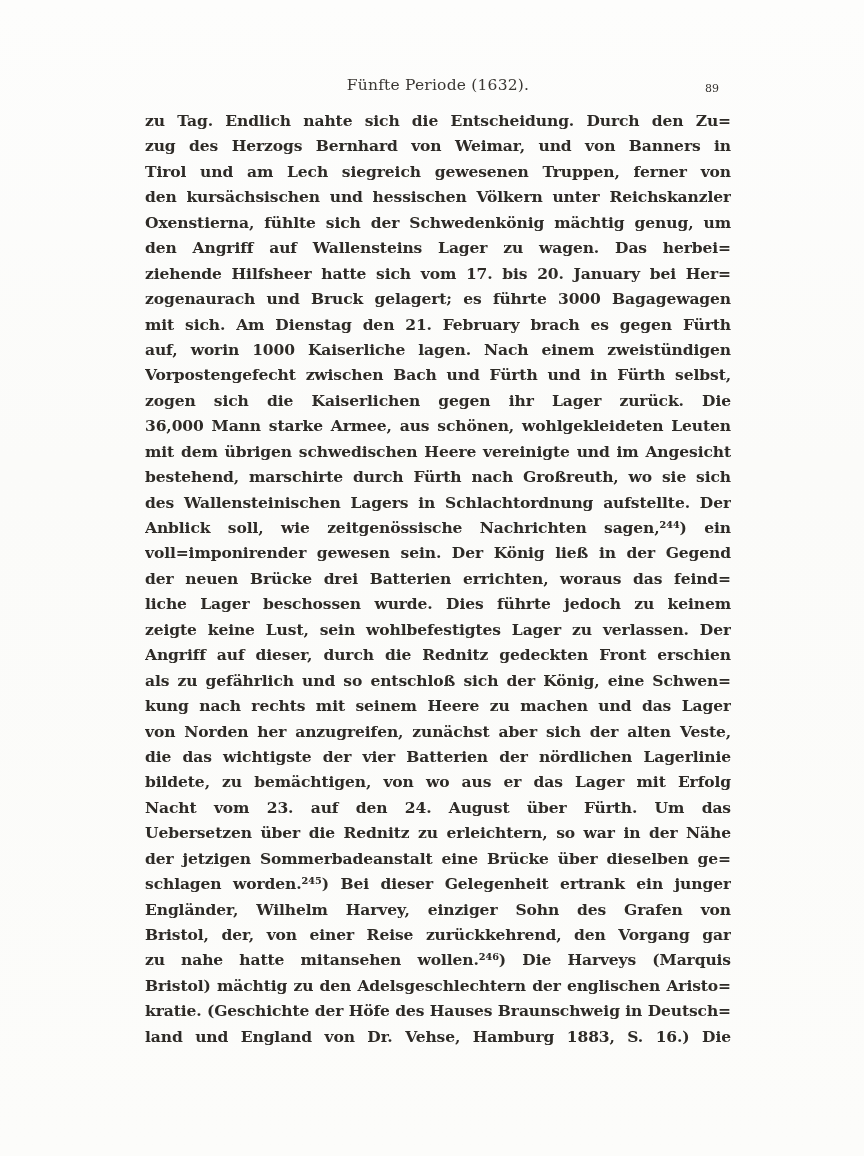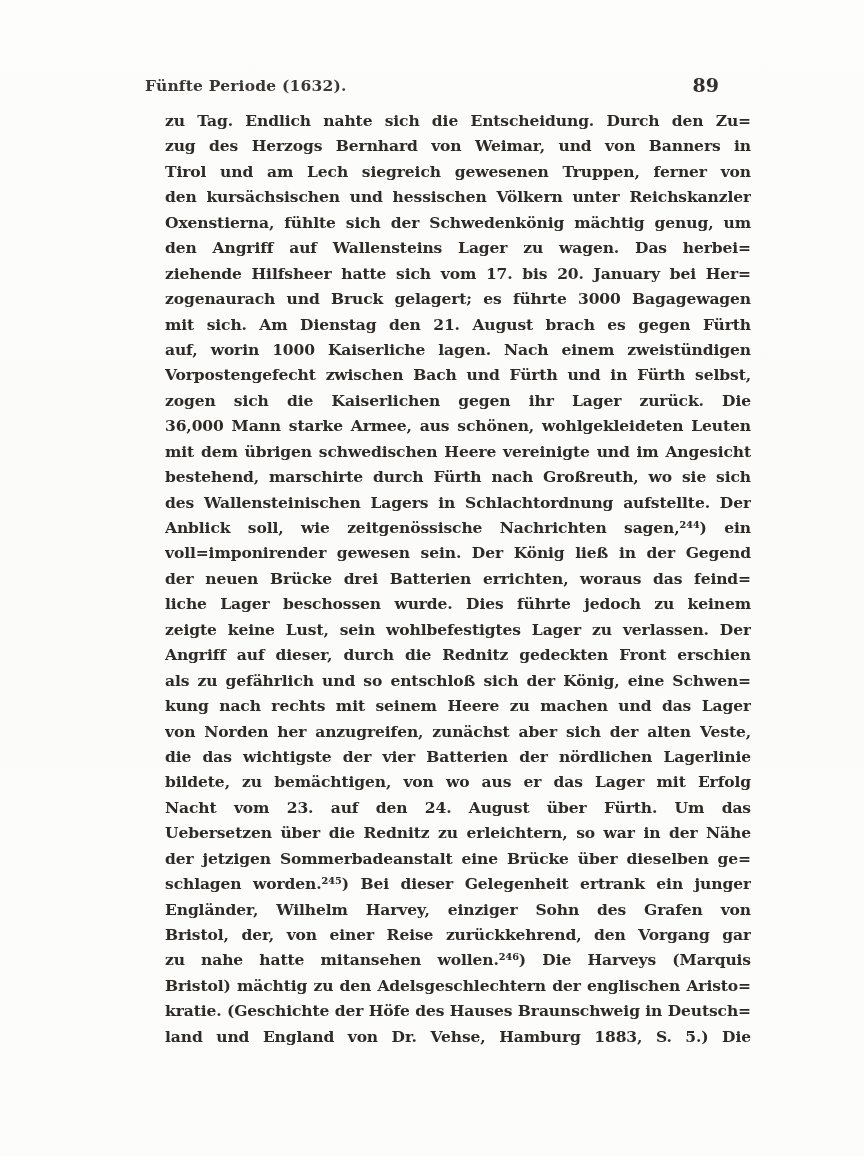--- a/index.html
+++ b/index.html
@@ -24,39 +24,39 @@
     left: 145px;
     top: 74px;
     width: 586px;
     height: 24px;
   }
   .header-title {
     position: absolute;
     left: 0;
     right: 0;
     top: 2px;
+    text-align: center;
     font-size: 15.5px;
-    font-weight: 700;
+    font-weight: 400;
     color: #3a3733;
     letter-spacing: 0.2px;
   }
   .page-number {
     position: absolute;
     right: 12px;
-    top: 0;
-    font-size: 19px;
-    font-weight: 700;
+    top: 8px;
+    font-size: 11px;
+    font-weight: 400;
     color: #33302c;
   }
   .text-block {
     position: absolute;
     left: 145px;
     top: 108px;
     width: 586px;
-    margin-left: 20px;
   }
   .text-line {
     margin: 0;
     height: 25.45px;
     line-height: 25.45px;
     font-size: 15.5px;
     font-weight: 700;
     color: #2e2b27;
     letter-spacing: -0.1px;
     text-align: justify;
@@ -76,21 +76,21 @@
 
   <main class="text-block">
       <p class="text-line">zu Tag. Endlich nahte sich die Entscheidung. Durch den Zu=</p>
       <p class="text-line">zug des Herzogs Bernhard von Weimar, und von Banners in</p>
       <p class="text-line">Tirol und am Lech siegreich gewesenen Truppen, ferner von</p>
       <p class="text-line">den kursächsischen und hessischen Völkern unter Reichskanzler</p>
       <p class="text-line">Oxenstierna, fühlte sich der Schwedenkönig mächtig genug, um</p>
       <p class="text-line">den Angriff auf Wallensteins Lager zu wagen. Das herbei=</p>
       <p class="text-line">ziehende Hilfsheer hatte sich vom 17. bis 20. January bei Her=</p>
       <p class="text-line">zogenaurach und Bruck gelagert; es führte 3000 Bagagewagen</p>
-      <p class="text-line">mit sich. Am Dienstag den 21. August brach es gegen Fürth</p>
+      <p class="text-line">mit sich. Am Dienstag den 21. February brach es gegen Fürth</p>
       <p class="text-line">auf, worin 1000 Kaiserliche lagen. Nach einem zweistündigen</p>
       <p class="text-line">Vorpostengefecht zwischen Bach und Fürth und in Fürth selbst,</p>
       <p class="text-line">zogen sich die Kaiserlichen gegen ihr Lager zurück. Die</p>
       <p class="text-line">36,000 Mann starke Armee, aus schönen, wohlgekleideten Leuten</p>
       <p class="text-line">mit dem übrigen schwedischen Heere vereinigte und im Angesicht</p>
       <p class="text-line">bestehend, marschirte durch Fürth nach Großreuth, wo sie sich</p>
       <p class="text-line">des Wallensteinischen Lagers in Schlachtordnung aufstellte. Der</p>
       <p class="text-line">Anblick soll, wie zeitgenössische Nachrichten sagen,²⁴⁴) ein pracht=</p>
       <p class="text-line">voll=imponirender gewesen sein. Der König ließ in der Gegend</p>
       <p class="text-line">der neuen Brücke drei Batterien errichten, woraus das feind=</p>
@@ -104,16 +104,16 @@
       <p class="text-line">bildete, zu bemächtigen, von wo aus er das Lager mit Erfolg</p>
       <p class="text-line">Nacht vom 23. auf den 24. August über Fürth. Um das</p>
       <p class="text-line">Uebersetzen über die Rednitz zu erleichtern, so war in der Nähe</p>
       <p class="text-line">der jetzigen Sommerbadeanstalt eine Brücke über dieselben ge=</p>
       <p class="text-line">schlagen worden.²⁴⁵) Bei dieser Gelegenheit ertrank ein junger</p>
       <p class="text-line">Engländer, Wilhelm Harvey, einziger Sohn des Grafen von</p>
       <p class="text-line">Bristol, der, von einer Reise zurückkehrend, den Vorgang gar</p>
       <p class="text-line">zu nahe hatte mitansehen wollen.²⁴⁶) Die Harveys (Marquis</p>
       <p class="text-line">Bristol) mächtig zu den Adelsgeschlechtern der englischen Aristo=</p>
       <p class="text-line">kratie. (Geschichte der Höfe des Hauses Braunschweig in Deutsch=</p>
-      <p class="text-line">land und England von Dr. Vehse, Hamburg 1883, S. 5.) Die</p>
+      <p class="text-line">land und England von Dr. Vehse, Hamburg 1883, S. 16.) Die</p>
     </main>
 
 </div>
 
 </body></html>

